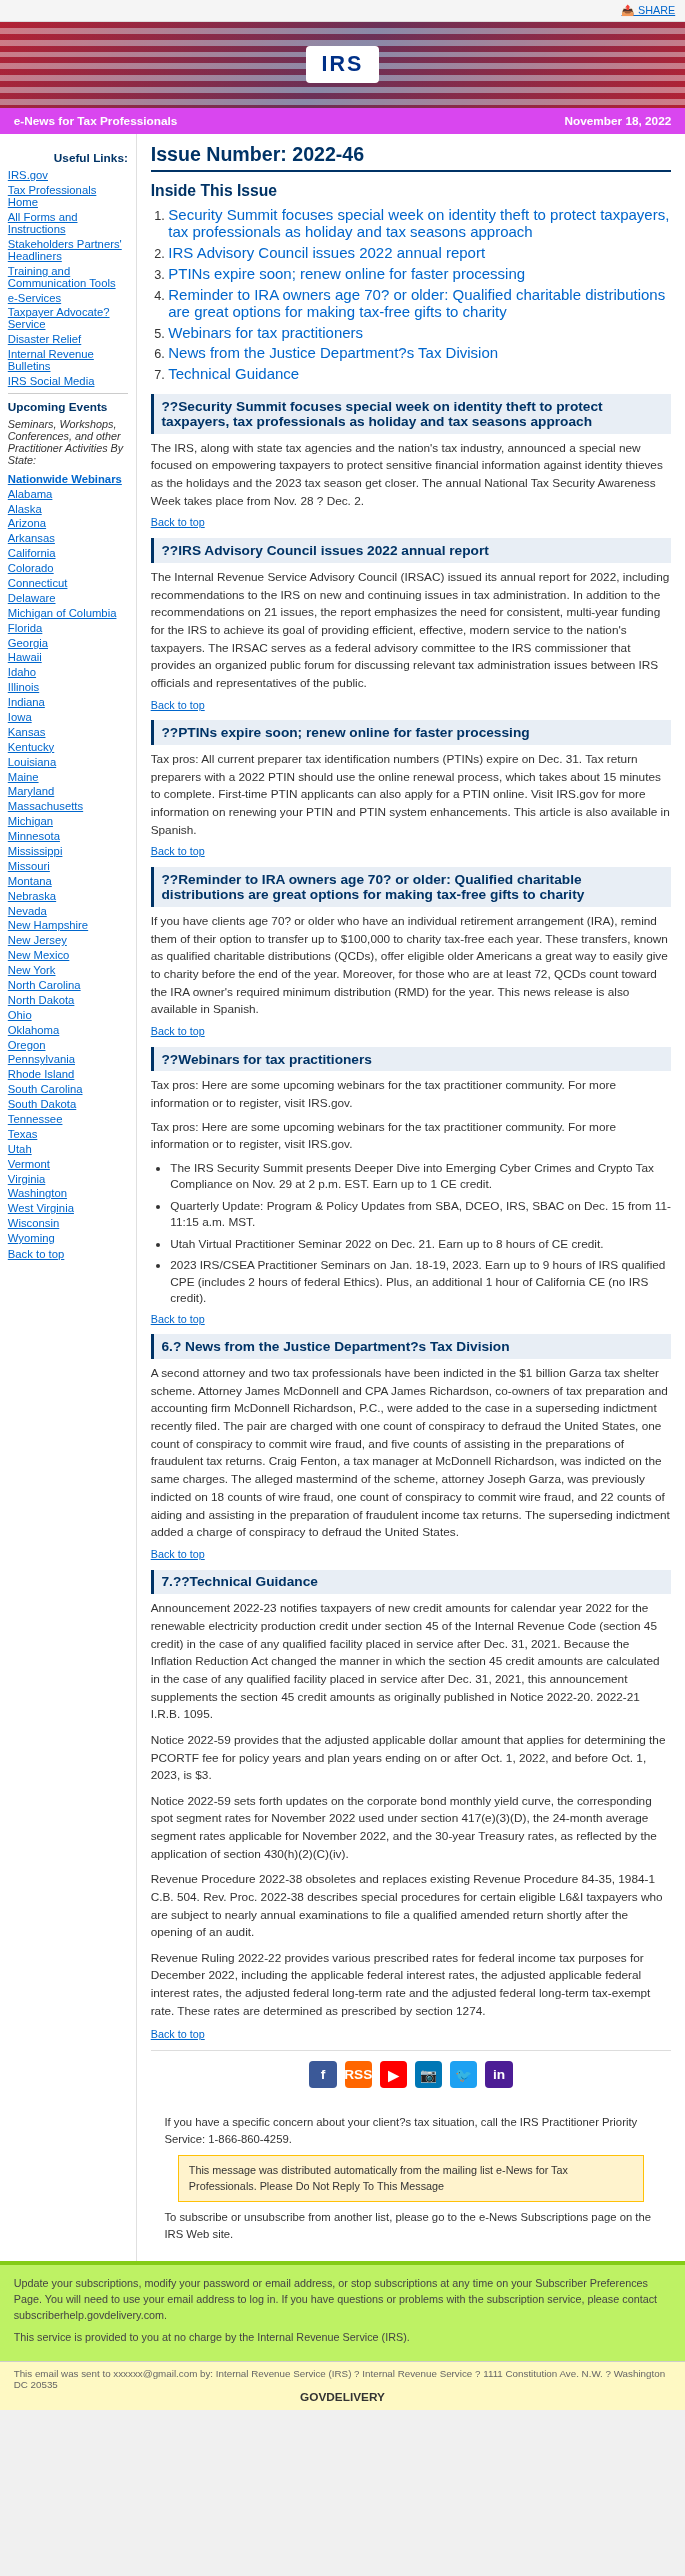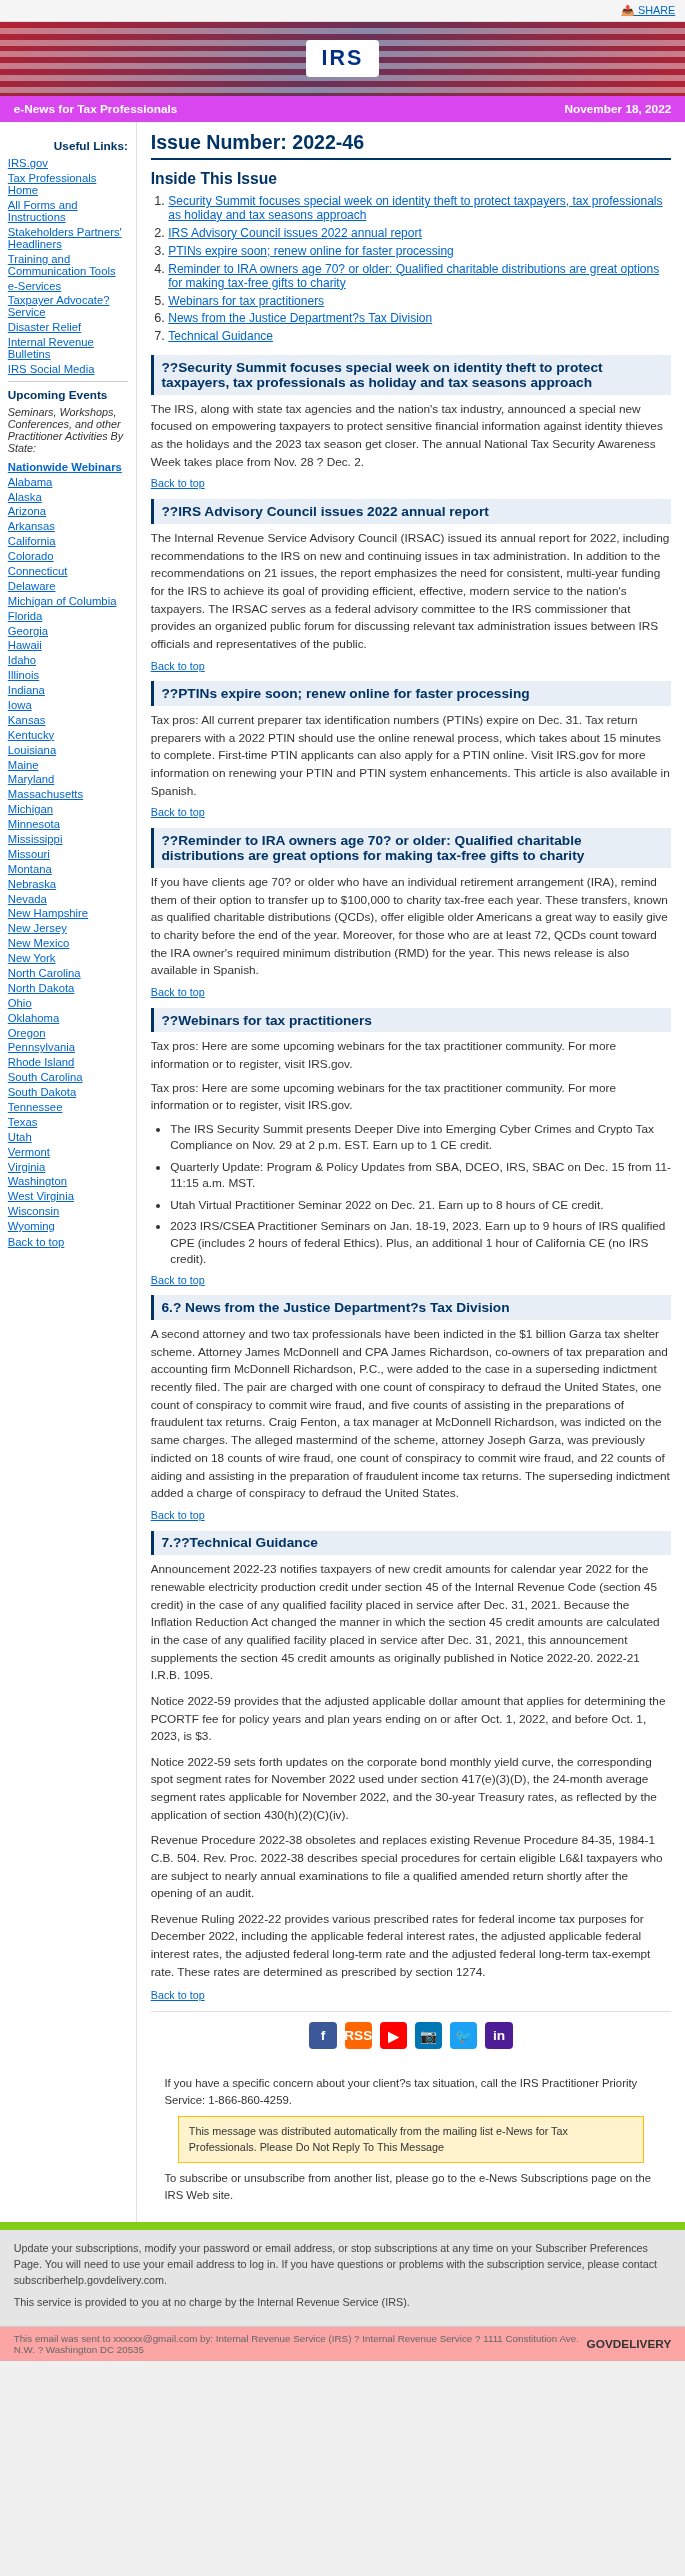--- a/index.html
+++ b/index.html
@@ -4,21 +4,21 @@
   <style>
     * { box-sizing: border-box; margin: 0; padding: 0; }
     body { font-family: Arial, sans-serif; font-size: 12.7px; background: #f0f0f0; color: #333; }
     
     .email-wrapper { max-width: 686px; margin: 0 auto; background: #fff; }
     
     
     .top-bar { background: #f5f5f5; border-bottom: 1px solid #ddd; padding: 3.9px 9.8px; text-align: right; font-size: 10.8px; color: #555; }
     
     
-    .header-banner { background: linear-gradient(135deg, #b22234 0%, #3c3b6e 50%, #b22234 100%); padding: 8px; position: relative; height: 74px; display: flex; align-items: center; justify-content: center; }
+    .header-banner { background: linear-gradient(135deg, #b22234 0%, #3c3b6e 50%, #b22234 100%); padding: 8px; position: relative; height: 86px; display: flex; align-items: center; justify-content: center; }
     .header-banner .flag-bg { position: absolute; top: 0; left: 0; right: 0; bottom: 0; background: repeating-linear-gradient(180deg, #b22234 0px, #b22234 5.9px, #fff 5.9px, #fff 11.8px); opacity: 0.4; }
     .header-logo { position: relative; z-index: 1; background: white; padding: 5.9px 15.7px; border-radius: 3.9px; }
     .header-logo span { font-size: 21.5px; font-weight: bold; color: #003087; letter-spacing: 2px; }
     
     
     .sub-header { background: #d946ef; color: white; padding: 5.9px 13.7px; font-size: 11.8px; font-weight: bold; display: flex; justify-content: space-between; align-items: center; }
     
     
     .main-content { display: flex; gap: 0; }
     
@@ -30,44 +30,44 @@
     .sidebar-events-title { font-weight: bold; color: #003366; font-size: 11.8px; margin-bottom: 3.9px; }
     .sidebar-subtitle { font-style: italic; font-size: 10.8px; color: #333; margin-bottom: 7px; }
     .back-to-top-left { color: #0066cc; text-decoration: underline; font-size: 10.8px; cursor: pointer; display: block; margin-top: 3.9px; }
     
     
     .content-area { flex: 1; padding: 9.8px 13.7px; }
     .issue-number { font-size: 19.6px; font-weight: bold; color: #003366; border-bottom: 2px solid #003366; padding-bottom: 3.9px; margin-bottom: 9.8px; }
     .inside-title { font-size: 15.7px; font-weight: bold; color: #003366; margin-bottom: 5.9px; }
     .toc-list { padding-left: 17.6px; margin-bottom: 11.8px; }
     .toc-list li { margin-bottom: 3.9px; }
-    .toc-list li a { color: #0066cc; text-decoration: underline; font-size: 12px; }
+    .toc-list li a { color: #0066cc; font-size: 15px; }
     
     .section-heading { font-size: 13.7px; font-weight: bold; color: #003366; background: #e8eef5; padding: 4.9px 7.8px; margin: 9.8px 0 5.9px 0; border-left: 3.9px solid #003366; }
     .section-body { font-size: 11.8px; line-height: 1.5; margin-bottom: 5.9px; }
     .back-to-top { color: #0066cc; text-decoration: underline; font-size: 10.8px; cursor: pointer; display: block; margin: 5.9px 0 9.8px 0; }
     
     .bullet-list { padding-left: 19.6px; margin: 5.9px 0; }
     .bullet-list li { margin-bottom: 4.9px; font-size: 11.8px; line-height: 1.4; }
     
     
     .social-bar { text-align: center; padding: 9.8px; border-top: 1px solid #ddd; margin-top: 9.8px; }
     .social-icons { display: flex; justify-content: center; gap: 7.8px; margin-bottom: 7.8px; }
     .social-icon { width: 27.4px; height: 27.4px; border-radius: 3.9px; display: flex; align-items: center; justify-content: center; font-size: 13.7px; color: white; font-weight: bold; }
     .si-fb { background: #3b5998; }
     .si-tw { background: #1da1f2; }
     .si-yt { background: #ff0000; }
     .si-li { background: #0077b5; }
     
     .footer-text { font-size: 11.3px; line-height: 1.5; color: #333; padding: 7.8px 13.7px; }
     .footer-notice { background: #fff3cd; border: 1px solid #ffc107; padding: 5.9px 9.8px; margin: 7.8px 13.7px; font-size: 10.8px; }
     
-    .bottom-section { background: #e5e5e5; border-top: 8px solid #84cc16; padding: 9.8px 13.7px; font-size: 10.8px; color: #444; line-height: 1.5; }
-    
-    .govdelivery-footer { background: #fca5a5; padding: 5.9px 13.7px; font-size: 9.8px; color: #666; display: flex; justify-content: space-between; align-items: center; border-top: 1px solid #ccc; }
+    .bottom-section { background: #bef264; border-top: 4px solid #84cc16; padding: 9.8px 13.7px; font-size: 10.8px; color: #444; line-height: 1.5; }
+    
+    .govdelivery-footer { background: #fef9c3; padding: 5.9px 13.7px; font-size: 9.8px; color: #666; display: flex; justify-content: space-between; align-items: center; border-top: 1px solid #ccc; flex-direction: column; }
   </style>
 </head>
 <body>
 
 <div class="email-wrapper">
 
   <div class="top-bar">
     <span style="cursor:pointer; color:#0066cc; text-decoration:underline; font-size:10.8px;">
       📤 <span>SHARE</span>
     </span>

